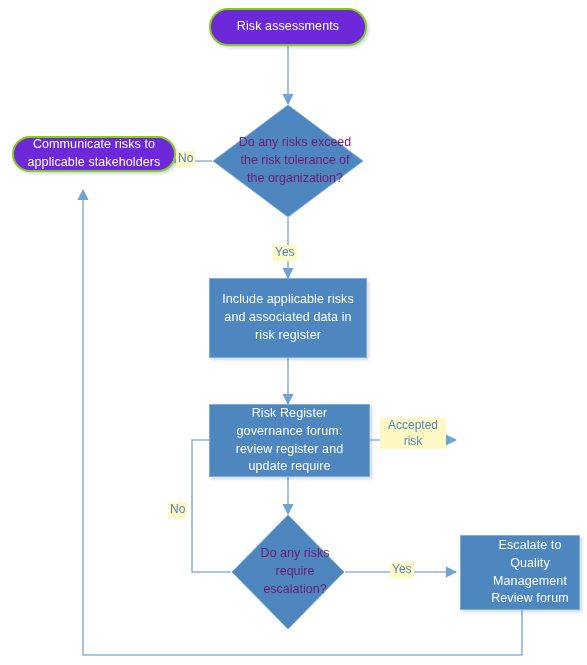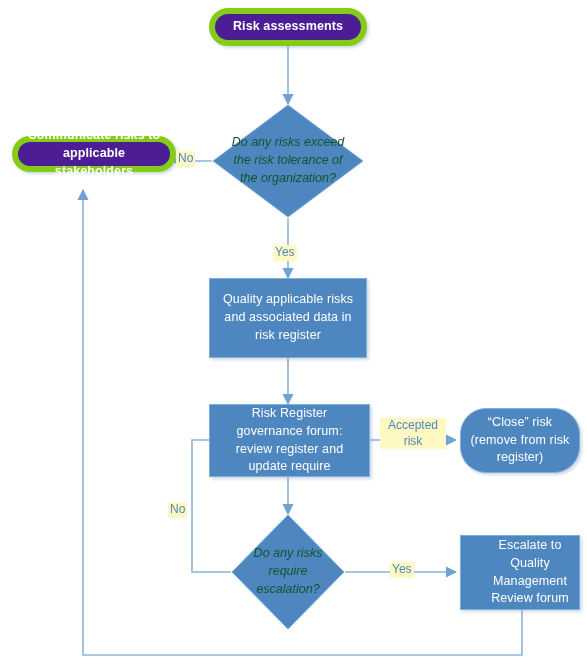--- a/index.html
+++ b/index.html
@@ -39,25 +39,24 @@
     letter-spacing: 0.1px;
     padding: 2px 8px;
     z-index: 3;
   }
   .node-rect {
     background: #4E86BF;
     border: 1px solid #7FAFD8;
     box-shadow: 2px 2px 3px rgba(120,150,180,0.35);
   }
   .node-round {
-    background: #4c1d95;
-    border: 6px solid #84cc16;
+    background: #6d28d9;
+    border: 2px solid #84cc16;
     border-radius: 22px;
     box-shadow: 2px 2px 3px rgba(120,150,180,0.35);
-    font-weight: bold;
   }
   .node-stadium {
     background: #4E86BF;
     border: 1px solid #7FAFD8;
     border-radius: 26px;
     box-shadow: 2px 2px 3px rgba(120,150,180,0.35);
   }
   
   .diamond-wrap {
     position: absolute;
@@ -65,35 +64,34 @@
   }
   .diamond-shape {
     position: absolute;
     left: 0;
     top: 0;
     width: 100%;
     height: 100%;
   }
   .diamond-label {
     position: absolute;
-    left: 0;
+    left: 7px;
     top: 0;
     width: 100%;
     height: 100%;
     display: flex;
     align-items: center;
     justify-content: center;
     text-align: center;
-    color: #14532d;
+    color: #701a75;
     font-size: 12.5px;
     line-height: 1.42;
     padding: 0 16px;
     box-sizing: border-box;
     z-index: 2;
-    font-style: italic;
   }
   .edge-label {
     position: absolute;
     color: #4E86BF;
     font-size: 12px;
     line-height: 1.3;
     text-align: center;
     white-space: nowrap;
     background: #fef9c3;
     padding: 0 2px;
@@ -141,25 +139,24 @@
 
   <div class="diamond-wrap" style="left:212px; top:104px; width:152px; height:114px;">
     <svg class="diamond-shape" viewBox="0 0 152 114" preserveAspectRatio="none">
       <polygon points="76,1 151,57 76,113 1,57" fill="#4E86BF" stroke="#7FAFD8" stroke-width="1"></polygon>
     </svg>
     <div class="diamond-label">Do any risks exceed the risk tolerance of the organization?</div>
   </div>
 
   <div class="node node-round" style="left:12px; top:136px; width:164px; height:36px;">Communicate risks to applicable stakeholders</div>
 
-  <div class="node node-rect" style="left:209px; top:278px; width:158px; height:80px;">Quality applicable risks and associated data in risk register</div>
+  <div class="node node-rect" style="left:209px; top:278px; width:158px; height:80px;">Include applicable risks and associated data in risk register</div>
 
   <div class="node node-rect" style="left:209px; top:404px; width:161px; height:73px;">Risk Register governance forum: review register and update require</div>
 
-  <div class="node node-stadium" style="left:460px; top:408px; width:120px; height:65px;">“Close” risk (remove from risk register)</div>
 
   <div class="diamond-wrap" style="left:231px; top:514px; width:114px; height:116px;">
     <svg class="diamond-shape" viewBox="0 0 114 116" preserveAspectRatio="none">
       <polygon points="57,1 113,58 57,115 1,58" fill="#4E86BF" stroke="#7FAFD8" stroke-width="1"></polygon>
     </svg>
     <div class="diamond-label">Do any risks require escalation?</div>
   </div>
 
   <div class="node node-rect" style="left:460px; top:535px; width:120px; height:75px;padding-left:28px;">Escalate to Quality Management Review forum</div>
 

